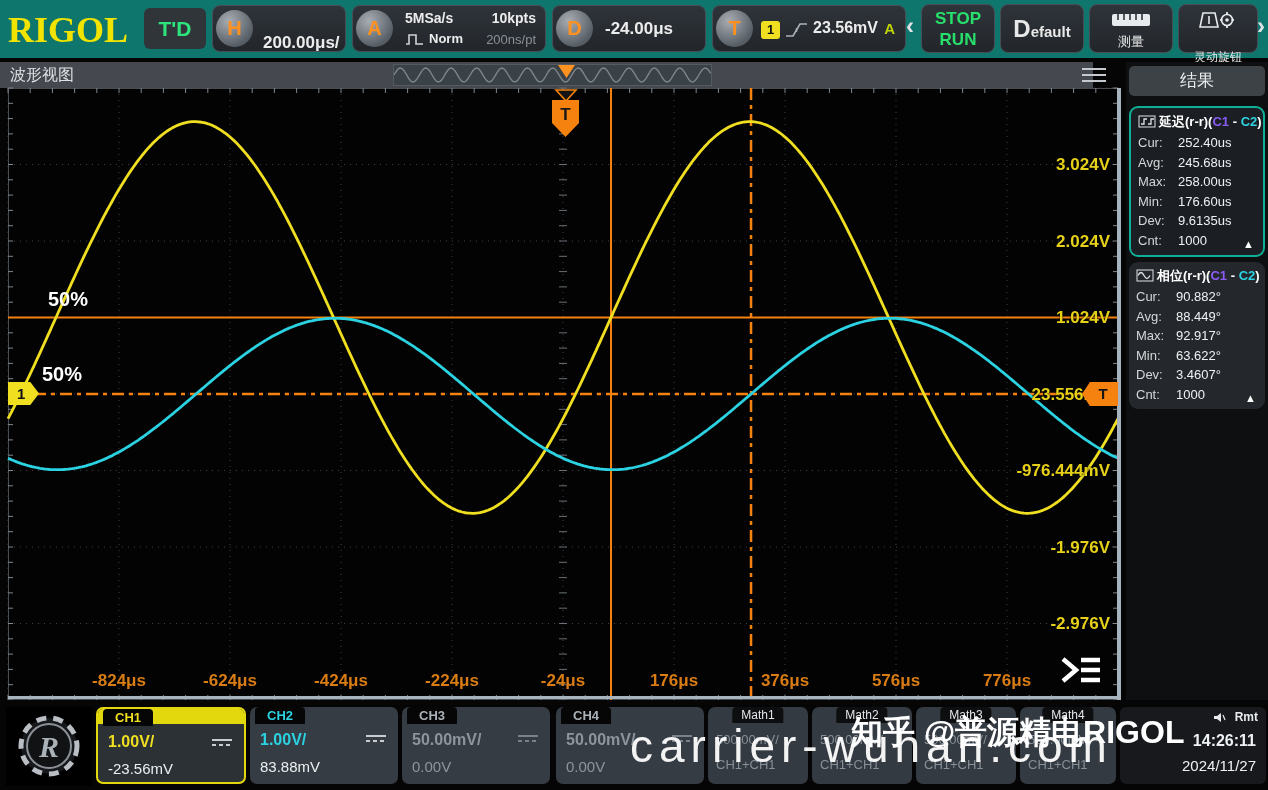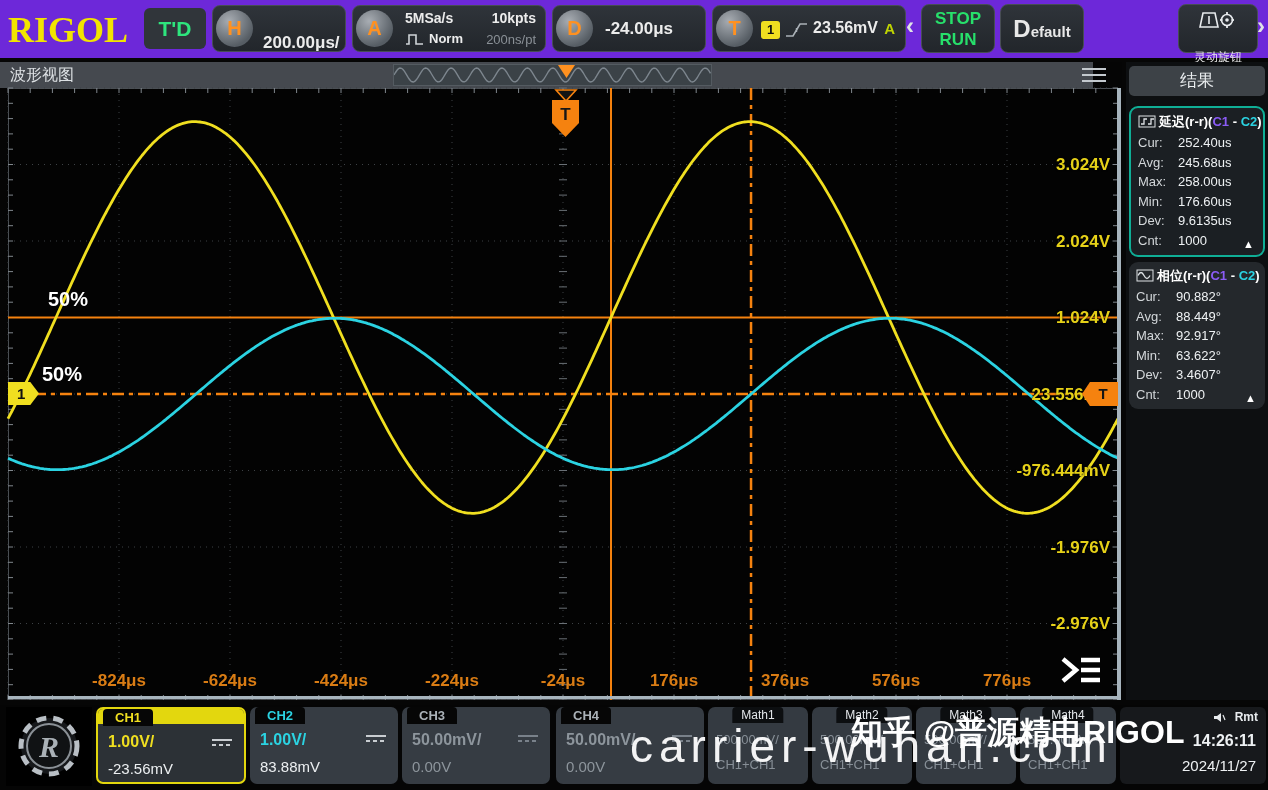--- a/index.html
+++ b/index.html
@@ -1,21 +1,21 @@
 <!DOCTYPE html>
 <html><head>
 <meta charset="utf-8">
 <style>
   * { margin:0; padding:0; box-sizing:border-box; }
   html,body { width:1268px; height:790px; background:#000; overflow:hidden;
               font-family:"Liberation Sans", sans-serif; }
   #stage { position:absolute; inset:0; width:1268px; height:790px; background:#060606; }
 
   
-  .topbar { position:absolute; left:0; top:0; width:1268px; height:58px; background:#6d28d9; }
+  .topbar { position:absolute; left:0; top:0; width:1268px; height:58px; background:#0f766e; }
   .logo { position:absolute; left:8px; top:9px; font-family:"Liberation Serif", serif;
           font-weight:bold; font-size:36px; color:#f2e400; letter-spacing:0px; }
   .tbadge { position:absolute; left:144px; top:8px; width:62px; height:41px; background:#30353a;
             border-radius:6px; color:#2ee57d; font-size:21px; font-weight:bold; text-align:center;
             line-height:41px; }
   .grp { position:absolute; top:5px; height:47px; background:linear-gradient(#2f343a,#22262b);
          border:1px solid #474d54; border-radius:8px; }
   .keyc { position:absolute; left:3px; top:4px; width:37px; height:37px; border-radius:50%;
           background:radial-gradient(circle at 35% 30%, #a8adb3, #565d64 72%);
           color:#ff9120; font-size:20px; font-weight:bold; text-align:center; line-height:37px; }
@@ -166,20 +166,33 @@
 
     <div class="tbtn" style="left:921px;width:74px;">
       <div class="stopline">STOP</div>
       <div class="runline">RUN</div>
     </div>
 
     <div class="tbtn" style="left:1000px;width:84px;line-height:47px;">
       <span class="defbig">D</span><span class="deftxt">efault</span>
     </div>
 
+    <div class="tbtn" style="left:1089px;width:84px;">
+      <span style="display:inline-block;margin-top:7px;">
+        <svg width="40" height="16">
+            <rect x="1" y="2" width="38" height="12" rx="2" fill="#e8ebee"></rect>
+            <line x1="7" y1="2" x2="7" y2="8" stroke="#23272b" stroke-width="1.5"></line>
+            <line x1="13" y1="2" x2="13" y2="8" stroke="#23272b" stroke-width="1.5"></line>
+            <line x1="19" y1="2" x2="19" y2="8" stroke="#23272b" stroke-width="1.5"></line>
+            <line x1="25" y1="2" x2="25" y2="8" stroke="#23272b" stroke-width="1.5"></line>
+            <line x1="31" y1="2" x2="31" y2="8" stroke="#23272b" stroke-width="1.5"></line>
+          </svg>
+      </span>
+      <span class="btnlabel">测量</span>
+    </div>
 
     <div class="tbtn" style="left:1178px;width:80px;">
       <span style="display:inline-block;margin-top:6px;">
         <svg width="38" height="18">
           <polygon points="4,2 16,2 19,16 1,16" fill="none" stroke="#e8ebee" stroke-width="1.6"></polygon>
           <line x1="10" y1="5" x2="10" y2="13" stroke="#e8ebee" stroke-width="1.6"></line>
           <circle cx="28" cy="9" r="5.5" fill="none" stroke="#e8ebee" stroke-width="1.6"></circle>
           <circle cx="28" cy="9" r="1.8" fill="#e8ebee"></circle>
           <line x1="28" y1="1" x2="28" y2="4" stroke="#e8ebee" stroke-width="1.8"></line>
           <line x1="28" y1="14" x2="28" y2="17" stroke="#e8ebee" stroke-width="1.8"></line>

